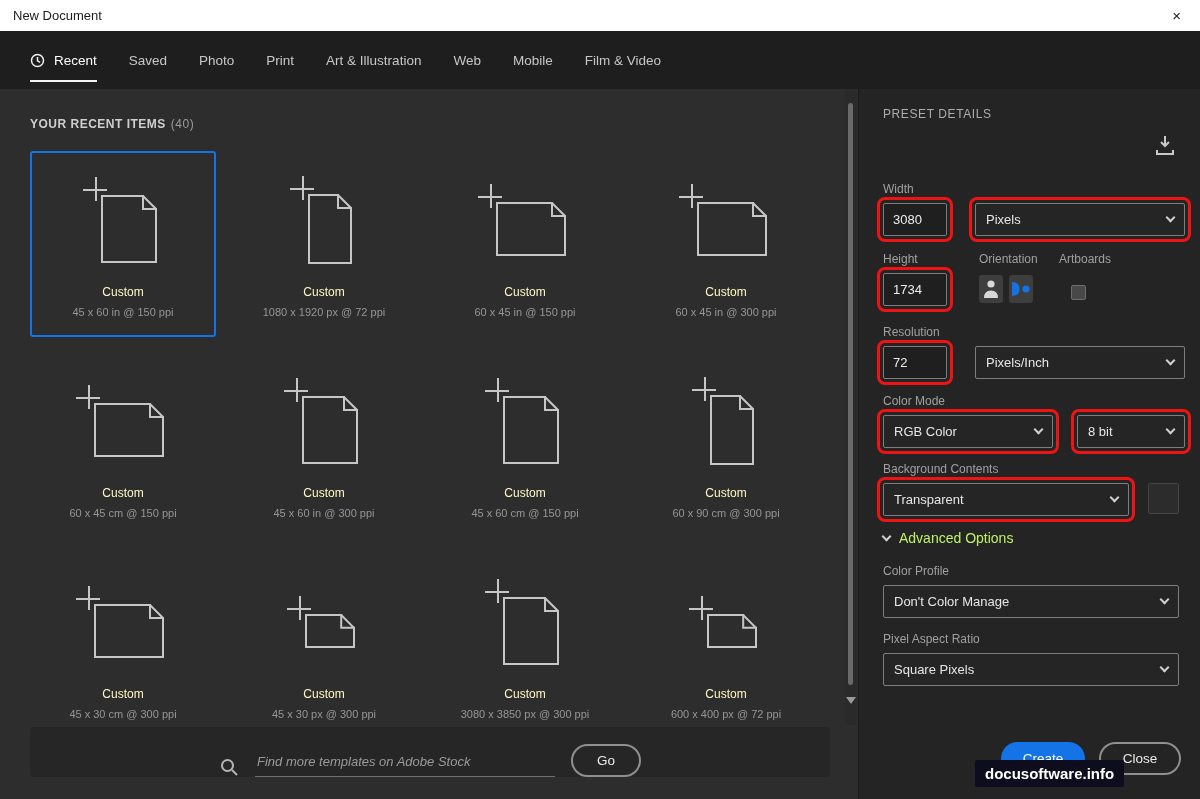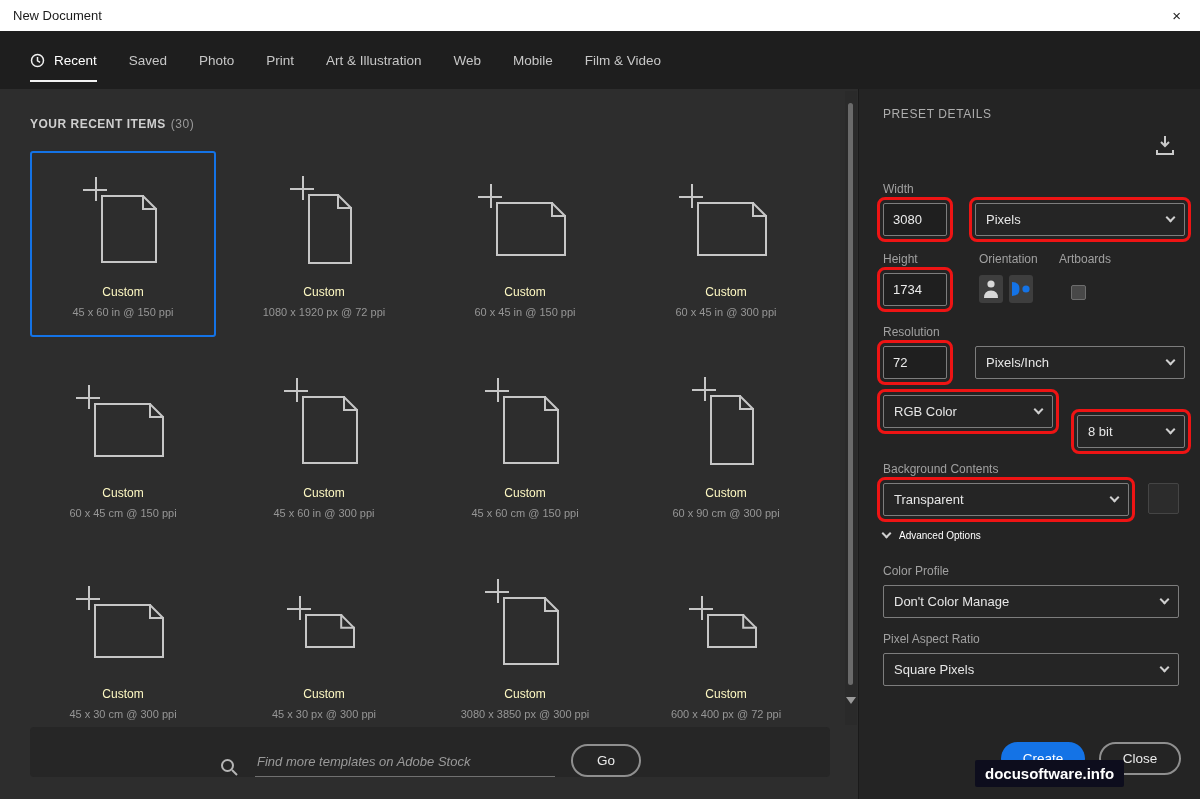--- a/index.html
+++ b/index.html
@@ -51,21 +51,21 @@
   .select{position:absolute;height:33px;background:#252525;border:1px solid #7d7d7d;border-radius:2px;color:#e6e6e6;font-size:13px;display:flex;align-items:center;justify-content:space-between;padding:0 10px;cursor:default;}
   .chev{width:7px;height:7px;border-right:2px solid #cfcfcf;border-bottom:2px solid #cfcfcf;transform:rotate(45deg);margin-top:-4px;flex:0 0 auto;}
   .hl{outline:3px solid var(--hl);outline-offset:3px;}
   .orient{position:absolute;left:120px;top:186px;display:flex;gap:6px;}
   .o-icon{width:24px;height:28px;background:#3e3e3e;border-radius:3px;display:flex;align-items:center;justify-content:center;}
   .o-icon.portrait{color:#d9d9d9;}
   .o-icon.landscape{color:var(--accent);}
   .o-icon.landscape svg{transform:rotate(90deg);}
   .checkbox{position:absolute;left:212px;top:196px;width:15px;height:15px;background:#484848;border:1px solid #6d6d6d;border-radius:2px;}
   .swatch{position:absolute;left:289px;top:394px;width:31px;height:31px;background:#2c2c2c;border:1px solid #454545;border-radius:2px;}
-  .advanced{position:absolute;left:24px;top:441px;display:flex;align-items:center;gap:9px;color:#ffffff;font-size:10px;cursor:default;}
+  .advanced{position:absolute;left:24px;top:441px;display:flex;align-items:center;gap:9px;color:#bef264;font-size:14px;cursor:default;}
   .btn-create{position:absolute;left:142px;top:653px;width:84px;height:33px;border:none;border-radius:17px;background:var(--accent);color:#ffffff;font-size:13.5px;font-family:"Liberation Sans",sans-serif;cursor:default;}
   .btn-close{position:absolute;left:240px;top:653px;width:82px;padding:0;}
 
   
   .watermark{position:absolute;left:975px;top:760px;z-index:30;background:#0d0d1d;color:#ffffff;font-weight:bold;font-size:15px;padding:5px 10px;border-radius:2px;}
 </style>
 </head>
 <body>
 
 <div class="titlebar">
@@ -115,21 +115,21 @@
   </div>
 
   <div class="tab">
 
     <span class="tab-label">Film &amp; Video</span>
   </div>
 </div>
 
 <div class="main">
   <div class="recent-heading">
-    <span>YOUR RECENT ITEMS</span><span class="count">(30)</span>
+    <span>YOUR RECENT ITEMS</span><span class="count">(40)</span>
   </div>
   <div class="grid">
   <div class="tile selected">
     <div class="icon-wrap">
           <svg width="104" height="104" viewBox="0 0 104 104">
             <g stroke="#c6c6c6" stroke-width="2" fill="none" stroke-linecap="square">
               <line x1="25" y1="9" x2="25" y2="31"></line>
               <line x1="13" y1="21" x2="35" y2="21"></line>
               <path d="M 31 27 L 72 27 L 85 40 L 85 93 L 31 93 Z"></path>
               <path d="M 72 27 L 72 40 L 85 40"></path>
@@ -362,21 +362,21 @@
   <span class="checkbox"></span>
 
   <div class="lbl" style="left:24px;top:236px;">Resolution</div>
   <input class="field hl" style="left: 24px; top: 257px; width: 64px;" value="72">
   <div class="select" style="left:116px;top:257px;width:210px;">
     <span>Pixels/Inch</span>
     <span class="chev"></span>
   </div>
 
   <div class="lbl" style="left:24px;top:305px;">Color Mode</div>
-  <div class="select hl" style="left:24px;top:306px;width:170px;gap:40px;">
+  <div class="select hl" style="left:24px;top:326px;width:170px;gap:40px;">
     <span>RGB Color</span>
     <span class="chev"></span>
   </div>
   <div class="select hl" style="left:218px;top:326px;width:108px;">
     <span>8 bit</span>
     <span class="chev"></span>
   </div>
 
   <div class="lbl" style="left:24px;top:373px;">Background Contents</div>
   <div class="select hl" style="left:24px;top:394px;width:246px;">

